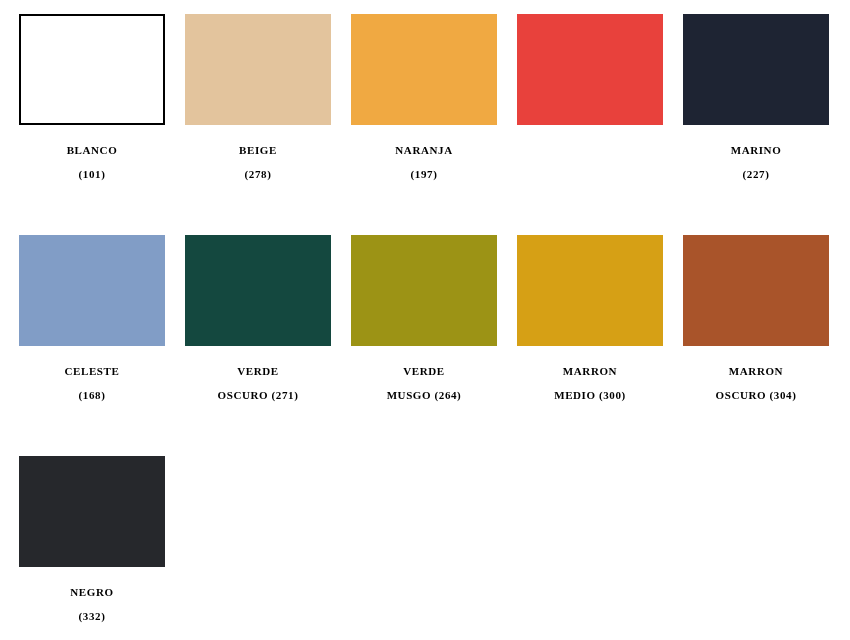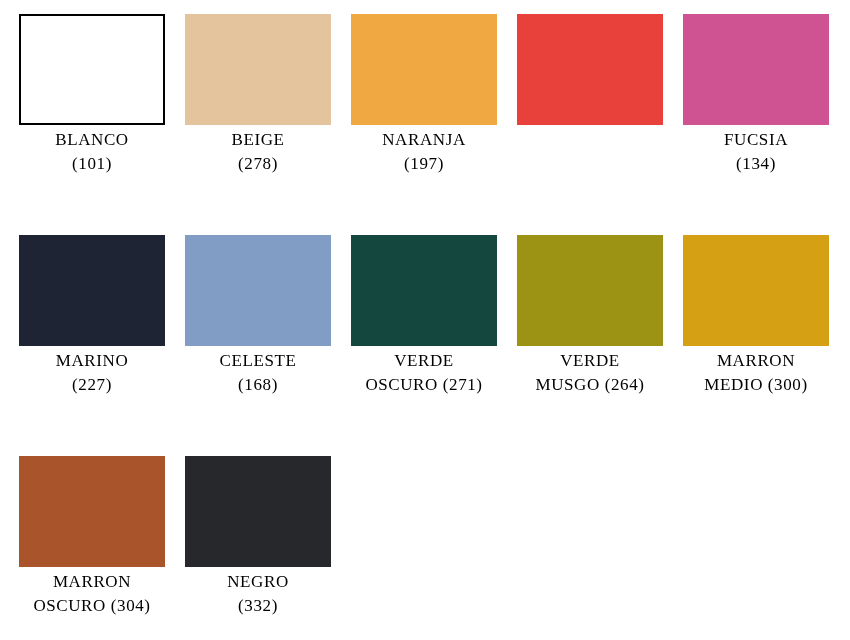--- a/index.html
+++ b/index.html
@@ -41,25 +41,25 @@
     height: 111px;
     box-sizing: border-box;
     flex: none;
   }
 
   .swatch-chip.outlined {
     border: 2px solid #000000;
   }
 
   .swatch-label {
-    margin-top: 3px;
+    margin-top: 13px;
     width: 164px;
     text-align: center;
-    font-weight: normal;
-    font-size: 17px;
+    font-weight: bold;
+    font-size: 11px;
     line-height: 24px;
     letter-spacing: 0.6px;
     color: #000000;
     white-space: pre-line;
   }
 </style>
 </head>
 <body>
 
 <div id="swatch-grid">
@@ -73,25 +73,20 @@
       <div class="swatch-label">BEIGE
 (278)</div>
     </div>
     <div class="swatch-cell">
       <div class="swatch-chip" style="background-color: rgb(240, 169, 66);"></div>
       <div class="swatch-label">NARANJA
 (197)</div>
     </div>
     <div class="swatch-cell">
       <div class="swatch-chip" style="background-color: rgb(232, 65, 60);"></div>
-    </div>
-    <div class="swatch-cell">
-      <div class="swatch-chip" style="background-color: rgb(207, 83, 146);"></div>
-      <div class="swatch-label">FUCSIA
-(134)</div>
     </div>
     <div class="swatch-cell">
       <div class="swatch-chip" style="background-color: rgb(30, 36, 51);"></div>
       <div class="swatch-label">MARINO
 (227)</div>
     </div>
     <div class="swatch-cell">
       <div class="swatch-chip" style="background-color: rgb(129, 157, 198);"></div>
       <div class="swatch-label">CELESTE
 (168)</div>

